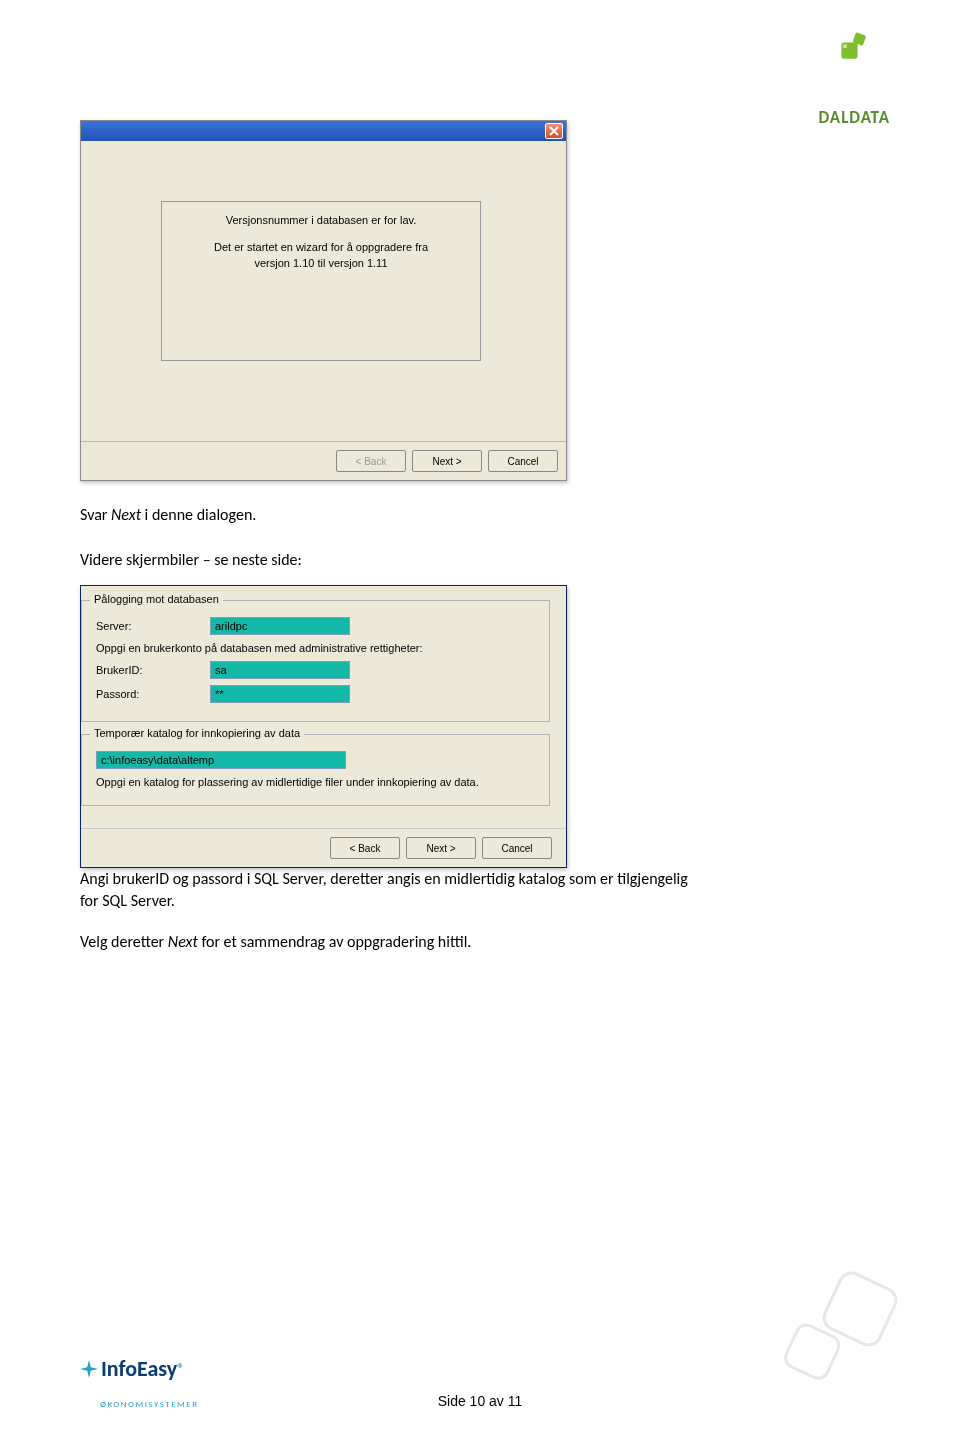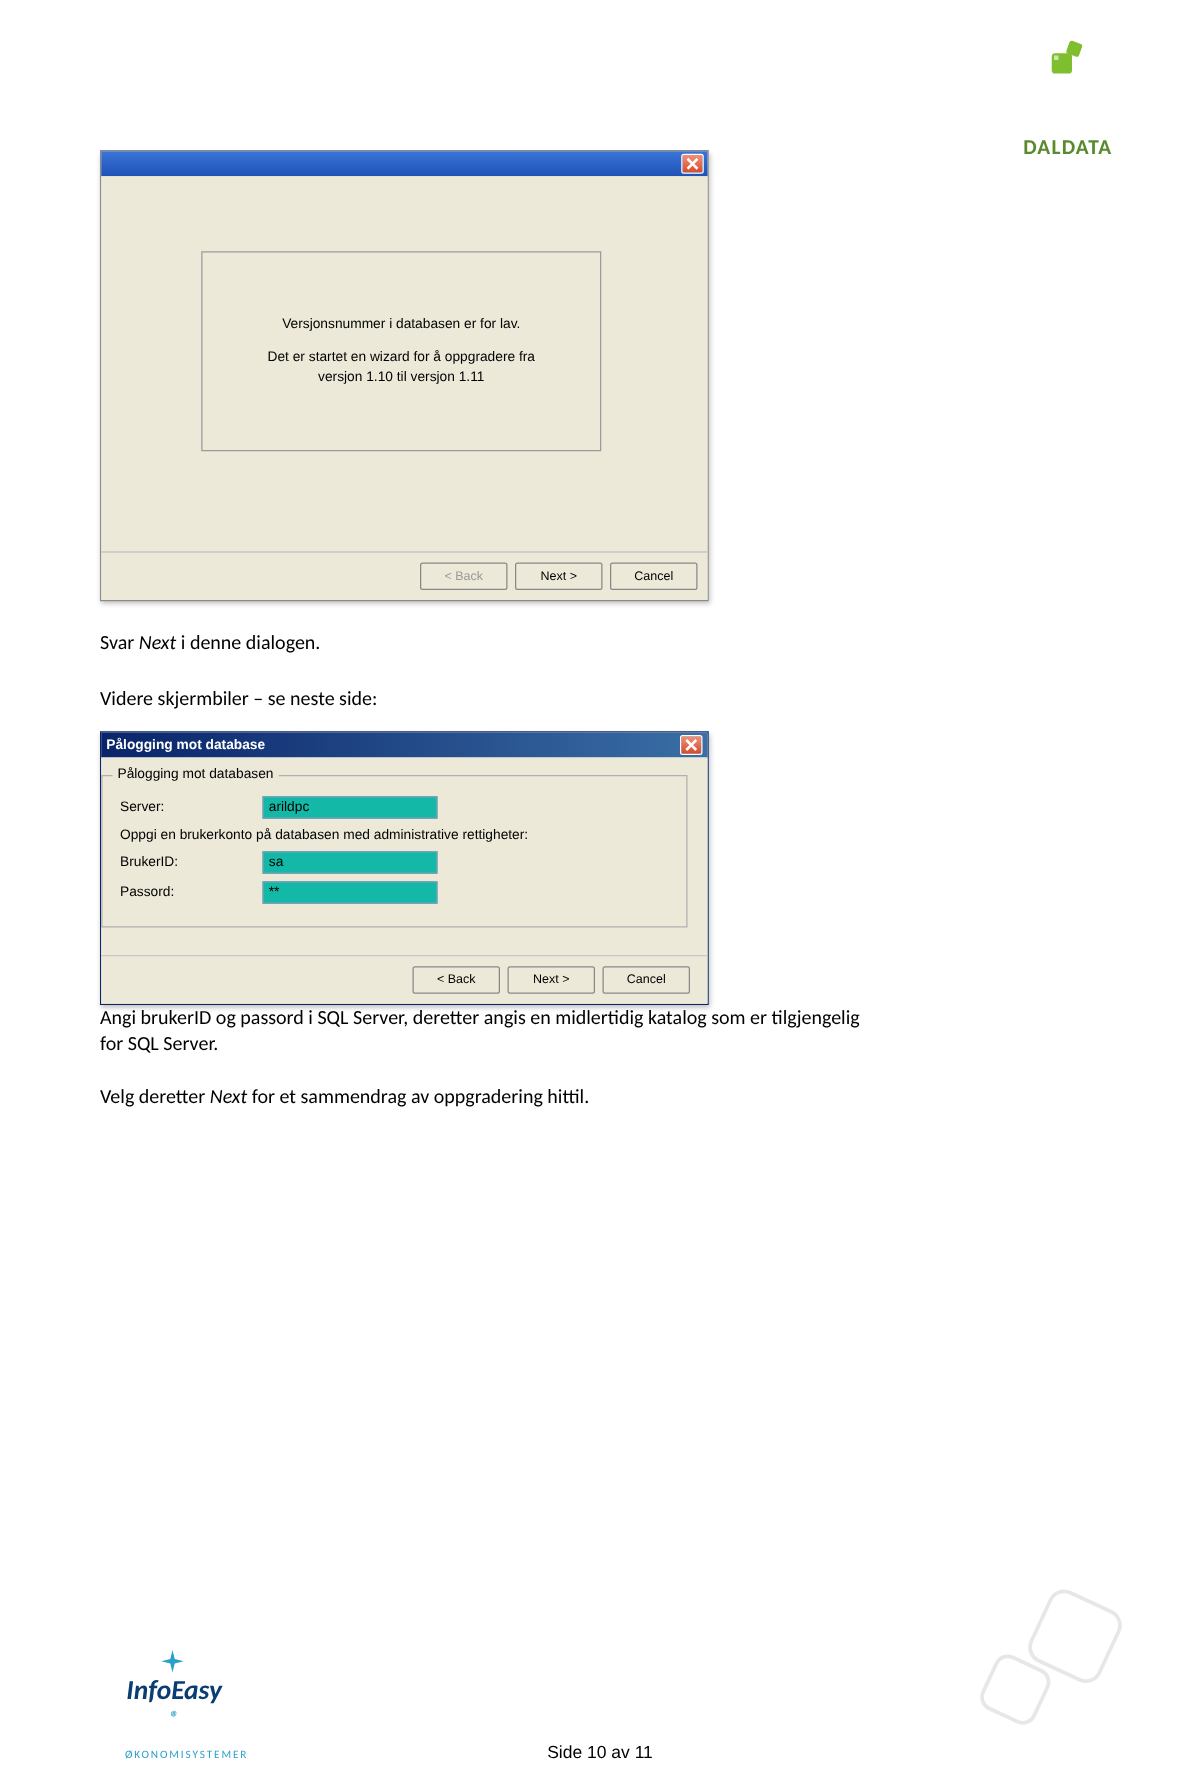--- a/index.html
+++ b/index.html
@@ -75,21 +75,21 @@
     position: absolute;
     left: 80px;
     top: 60px;
     width: 320px;
     height: 160px;
     border: 1px solid #9a9a9a;
     background: #ece9d8;
     display: flex;
     flex-direction: column;
     align-items: center;
-    justify-content: center;
+    justify-content: flex-start;
     font-size: 11px;
     color: #000;
     text-align: center;
     line-height: 1.5;
     padding: 10px;
   }
   .dialog1-buttons {
     border-top: 1px solid #b8b8b8;
     padding: 8px;
     background: #ece9d8;
@@ -208,24 +208,22 @@
     right: 80px;
     display: flex;
     align-items: flex-end;
     justify-content: space-between;
   }
   .infoeasy-logo { display: flex; flex-direction: column; }
   .infoeasy-main {
     font-size: 22px;
     font-weight: bold;
     color: #0a3d73;
-    font-style: italic;
-    display: flex;
-    align-items: center;
-    flex-direction: column;
+    display: flex;
+    align-items: center;
   }
   .infoeasy-main .star {
     width: 18px; height: 18px; margin-right: 3px;
   }
   .infoeasy-sub {
     font-size: 9px;
     letter-spacing: 1.5px;
     color: #29a0c9;
     margin-left: 20px;
     margin-top: 16px;
@@ -281,47 +279,46 @@
       <button class="wiz-btn">Cancel</button>
     </div>
   </div>
 
   <p class="body-text">
     <span>Svar </span><em>Next</em><span> i denne dialogen.</span>
   </p>
   <p class="body-text">Videre skjermbiler – se neste side:</p>
 
   <div class="dialog2">
-    <div class="titlebar2">
-      <span>Pålogging mot database</span>
-      <div class="close-btn" style="background:linear-gradient(to bottom,#f29079,#d64b2b);">
-        <svg viewBox="0 0 10 10">
-            <path d="M1 1 L9 9 M9 1 L1 9" stroke="#fff" stroke-width="2"></path>
-          </svg>
-      </div>
-    </div>
     <div class="dialog2-body">
 
       <div class="groupbox">
         <span class="groupbox-title">Pålogging mot databasen</span>
         <div class="form-row">
           <span class="form-label">Server:</span>
           <input class="form-input" style="width: 140px;" value="arildpc">
         </div>
         <p class="desc-text">Oppgi en brukerkonto på databasen med administrative rettigheter:</p>
         <div class="form-row">
           <span class="form-label">BrukerID:</span>
           <input class="form-input" style="width: 140px;" value="sa">
         </div>
         <div class="form-row">
           <span class="form-label">Passord:</span>
           <input class="form-input" type="text" style="width: 140px;" value="**">
         </div>
       </div>
 
+      <div class="groupbox" style="padding-bottom:10px;">
+        <span class="groupbox-title">Temporær katalog for innkopiering av data</span>
+        <div class="form-row">
+          <input class="form-input" style="width: 250px;" value="c:\infoeasy\data\altemp">
+        </div>
+        <p class="desc-text">Oppgi en katalog for plassering av midlertidige filer under innkopiering av data.</p>
+      </div>
 
     </div>
     <div class="dialog2-buttons">
       <button class="wiz-btn">&lt; Back</button>
       <button class="wiz-btn">Next &gt;</button>
       <button class="wiz-btn">Cancel</button>
     </div>
   </div>
 
   <p class="body-text2">Angi brukerID og passord i SQL Server, deretter angis en midlertidig katalog som er tilgjengelig for SQL Server.</p>

